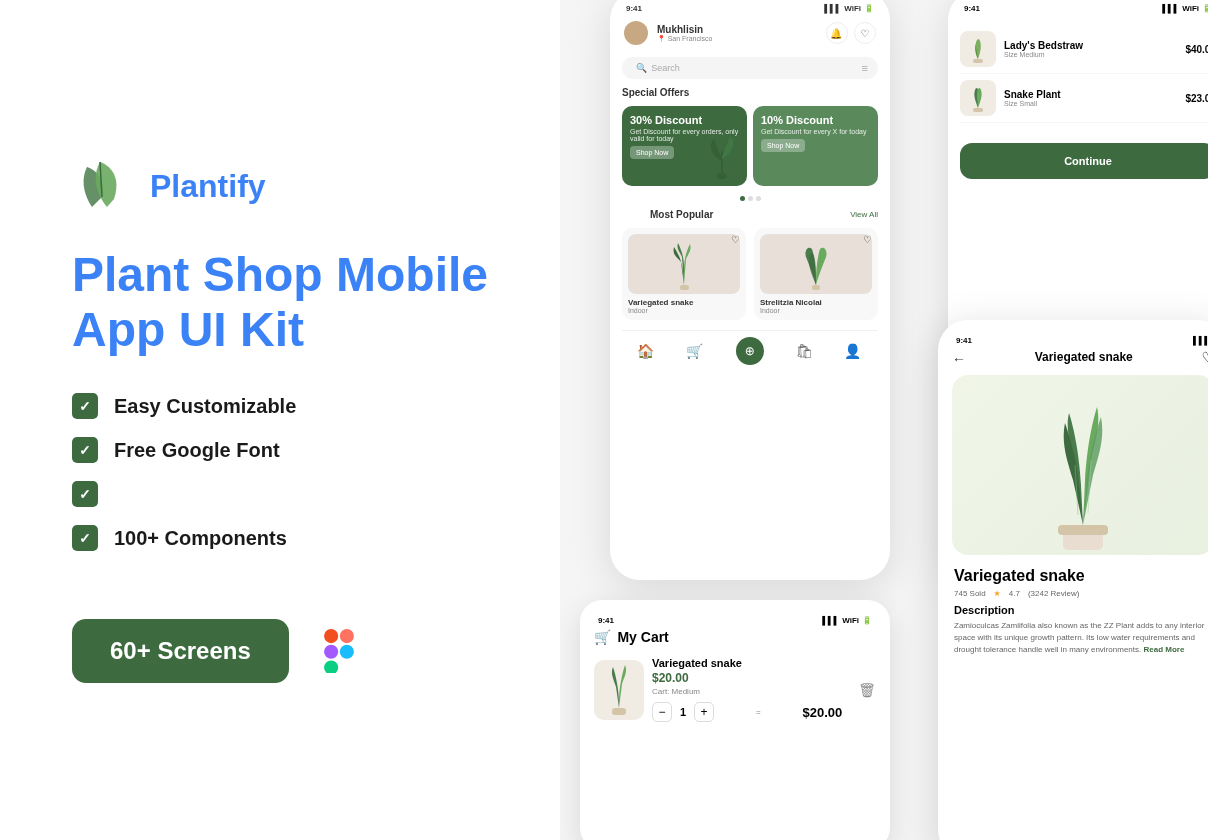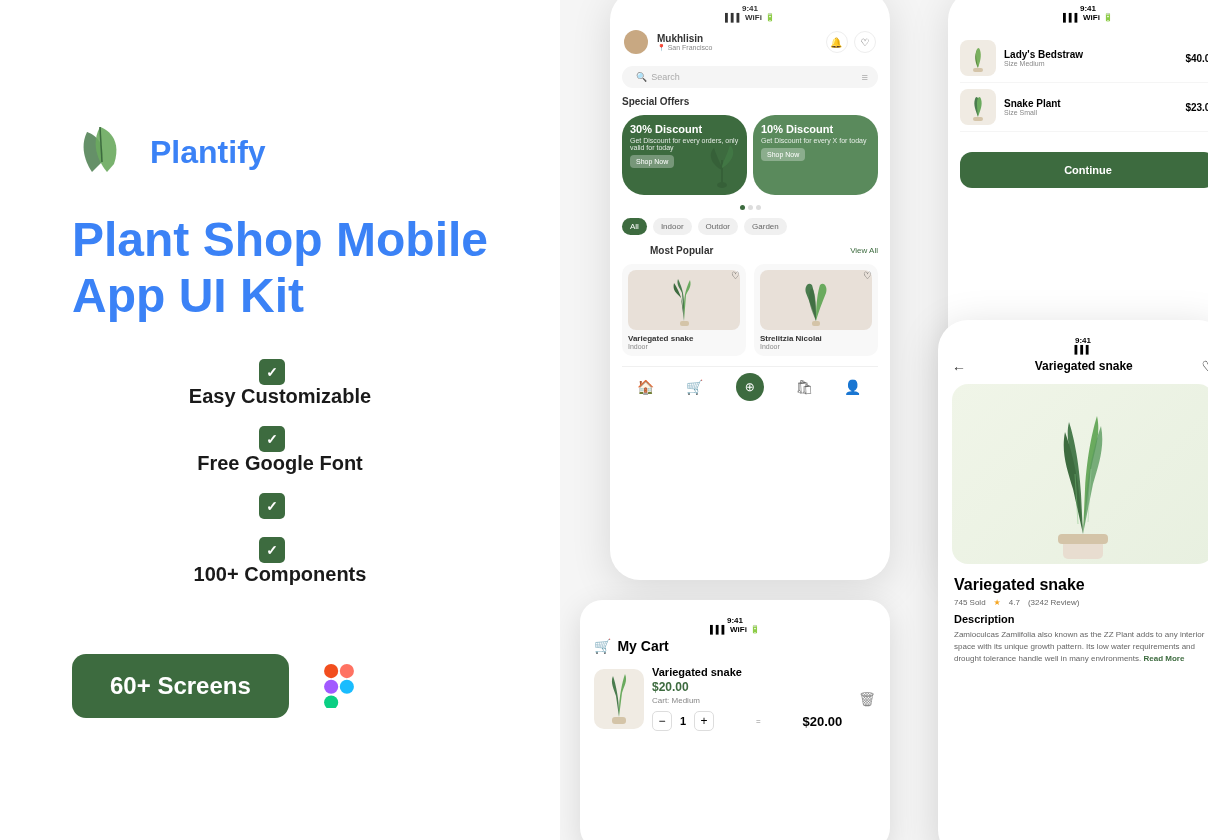--- a/index.html
+++ b/index.html
@@ -56,21 +56,20 @@
       margin-bottom: 40px;
     }
 
     .features-list li {
       display: flex;
       align-items: center;
       margin-bottom: 18px;
       font-size: 20px;
       font-weight: 600;
       color: #1a1a1a;
-      flex-direction: column;
     }
 
     .check-box {
       width: 26px;
       height: 26px;
       background: #3d6b3f;
       border-radius: 5px;
       margin-right: 16px;
       flex-shrink: 0;
       display: flex;
@@ -211,21 +210,21 @@
 
     .p1-banners {
       display: flex;
       gap: 6px;
       margin-bottom: 10px;
     }
 
     .banner-card {
       flex: 1;
       background: #3d6b3f;
-      border-radius: 22px;
+      border-radius: 10px;
       padding: 8px;
       color: white;
       font-size: 8px;
       height: 80px;
       position: relative;
       overflow: hidden;
     }
 
     .banner-card .discount {
       font-size: 11px;
@@ -644,21 +643,20 @@
     }
 
     
     .status-bar {
       display: flex;
       justify-content: space-between;
       align-items: center;
       padding: 2px 4px 4px;
       font-size: 8px;
       font-weight: 600;
-      flex-direction: column;
     }
   </style>
 </head>
 <body>
 
 <div class="left-panel">
 
   <div class="logo-row">
     <svg class="logo-icon" viewBox="0 0 70 60" xmlns="http://www.w3.org/2000/svg">
 
@@ -760,26 +758,20 @@
           <button class="shop-btn">Shop Now</button>
         </div>
       </div>
 
       <div class="p1-dots">
         <div class="dot"></div>
         <div class="dot inactive"></div>
         <div class="dot inactive"></div>
       </div>
 
-      <div class="p1-categories">
-        <div class="cat-pill active">All</div>
-        <div class="cat-pill">Indoor</div>
-        <div class="cat-pill">Outdor</div>
-        <div class="cat-pill">Garden</div>
-      </div>
 
       <div class="p1-popular-header">
         <span>Most Popular</span>
         <span class="view-all">View All</span>
       </div>
 
       <div class="p1-plant-grid">
         <div class="plant-card">
           <div class="plant-heart">♡</div>
           <div class="plant-img">

